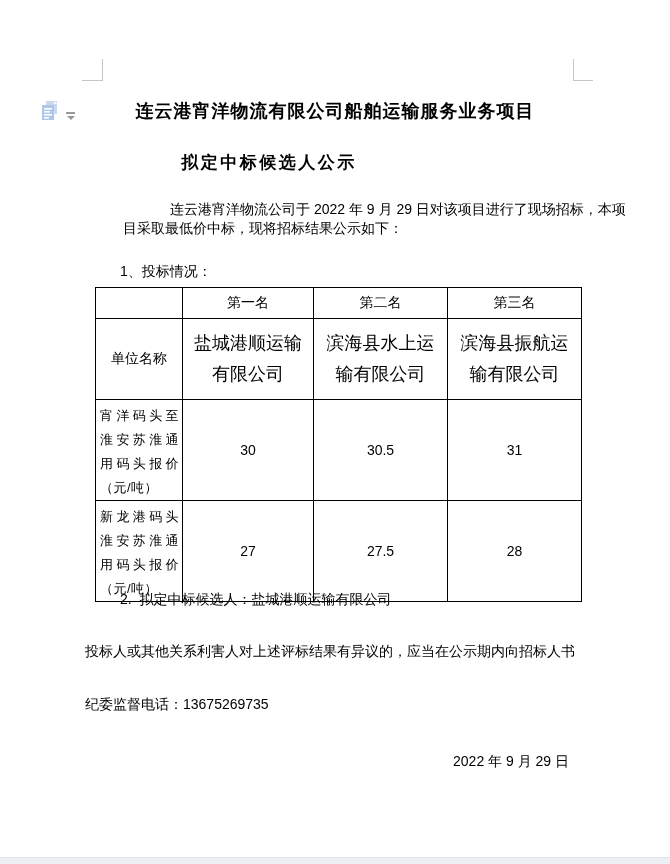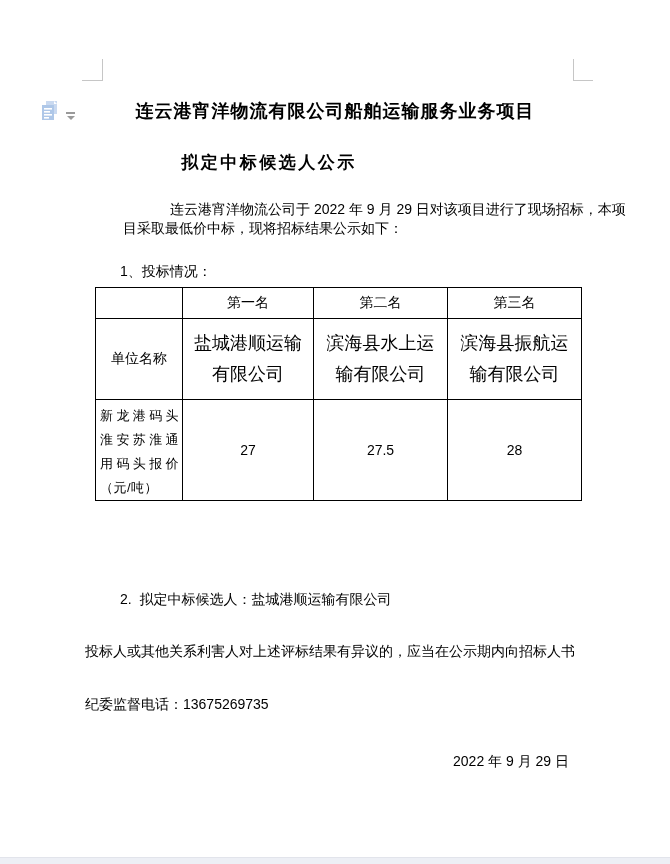--- a/index.html
+++ b/index.html
@@ -110,20 +110,26 @@
       <td class="c-head">第二名</td>
       <td class="c-head">第三名</td>
     </tr>
     <tr class="r-unit">
       <td class="c-unit">单位名称</td>
       <td class="c-company">盐城港顺运输有限公司</td>
       <td class="c-company">滨海县水上运输有限公司</td>
       <td class="c-company">滨海县振航运输有限公司</td>
     </tr>
     <tr class="r-quote">
+      <td class="c-label">宵洋码头至淮安苏淮通用码头报价（元/吨）</td>
+      <td class="c-value">30</td>
+      <td class="c-value">30.5</td>
+      <td class="c-value">31</td>
+    </tr>
+    <tr class="r-quote">
       <td class="c-label">新龙港码头淮安苏淮通用码头报价（元/吨）</td>
       <td class="c-value">27</td>
       <td class="c-value">27.5</td>
       <td class="c-value">28</td>
     </tr>
   </tbody>
     </table>
 
   <div class="txt sec2">2.  拟定中标候选人：盐城港顺运输有限公司</div>
   <div class="txt sec3-2">投标人或其他关系利害人对上述评标结果有异议的，应当在公示期内向招标人书</div>

